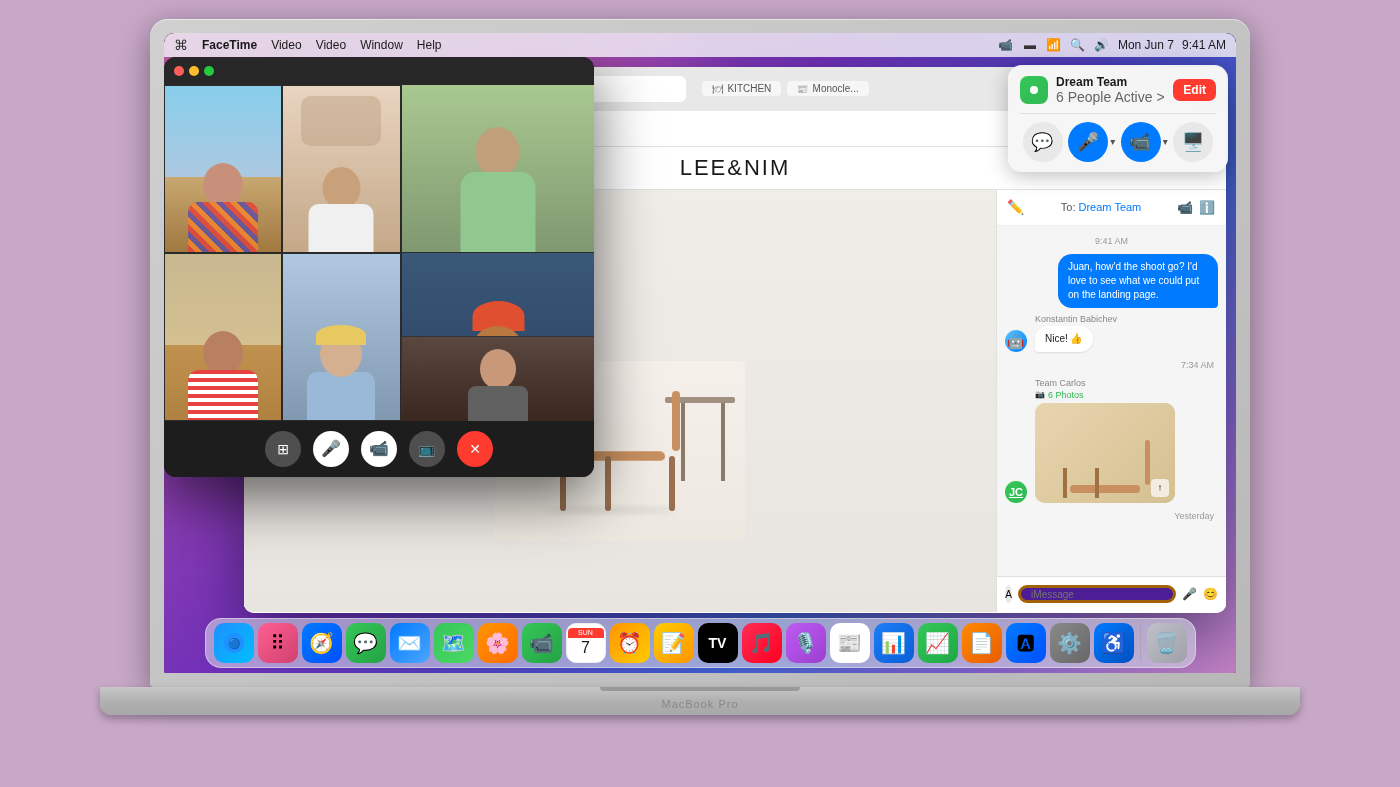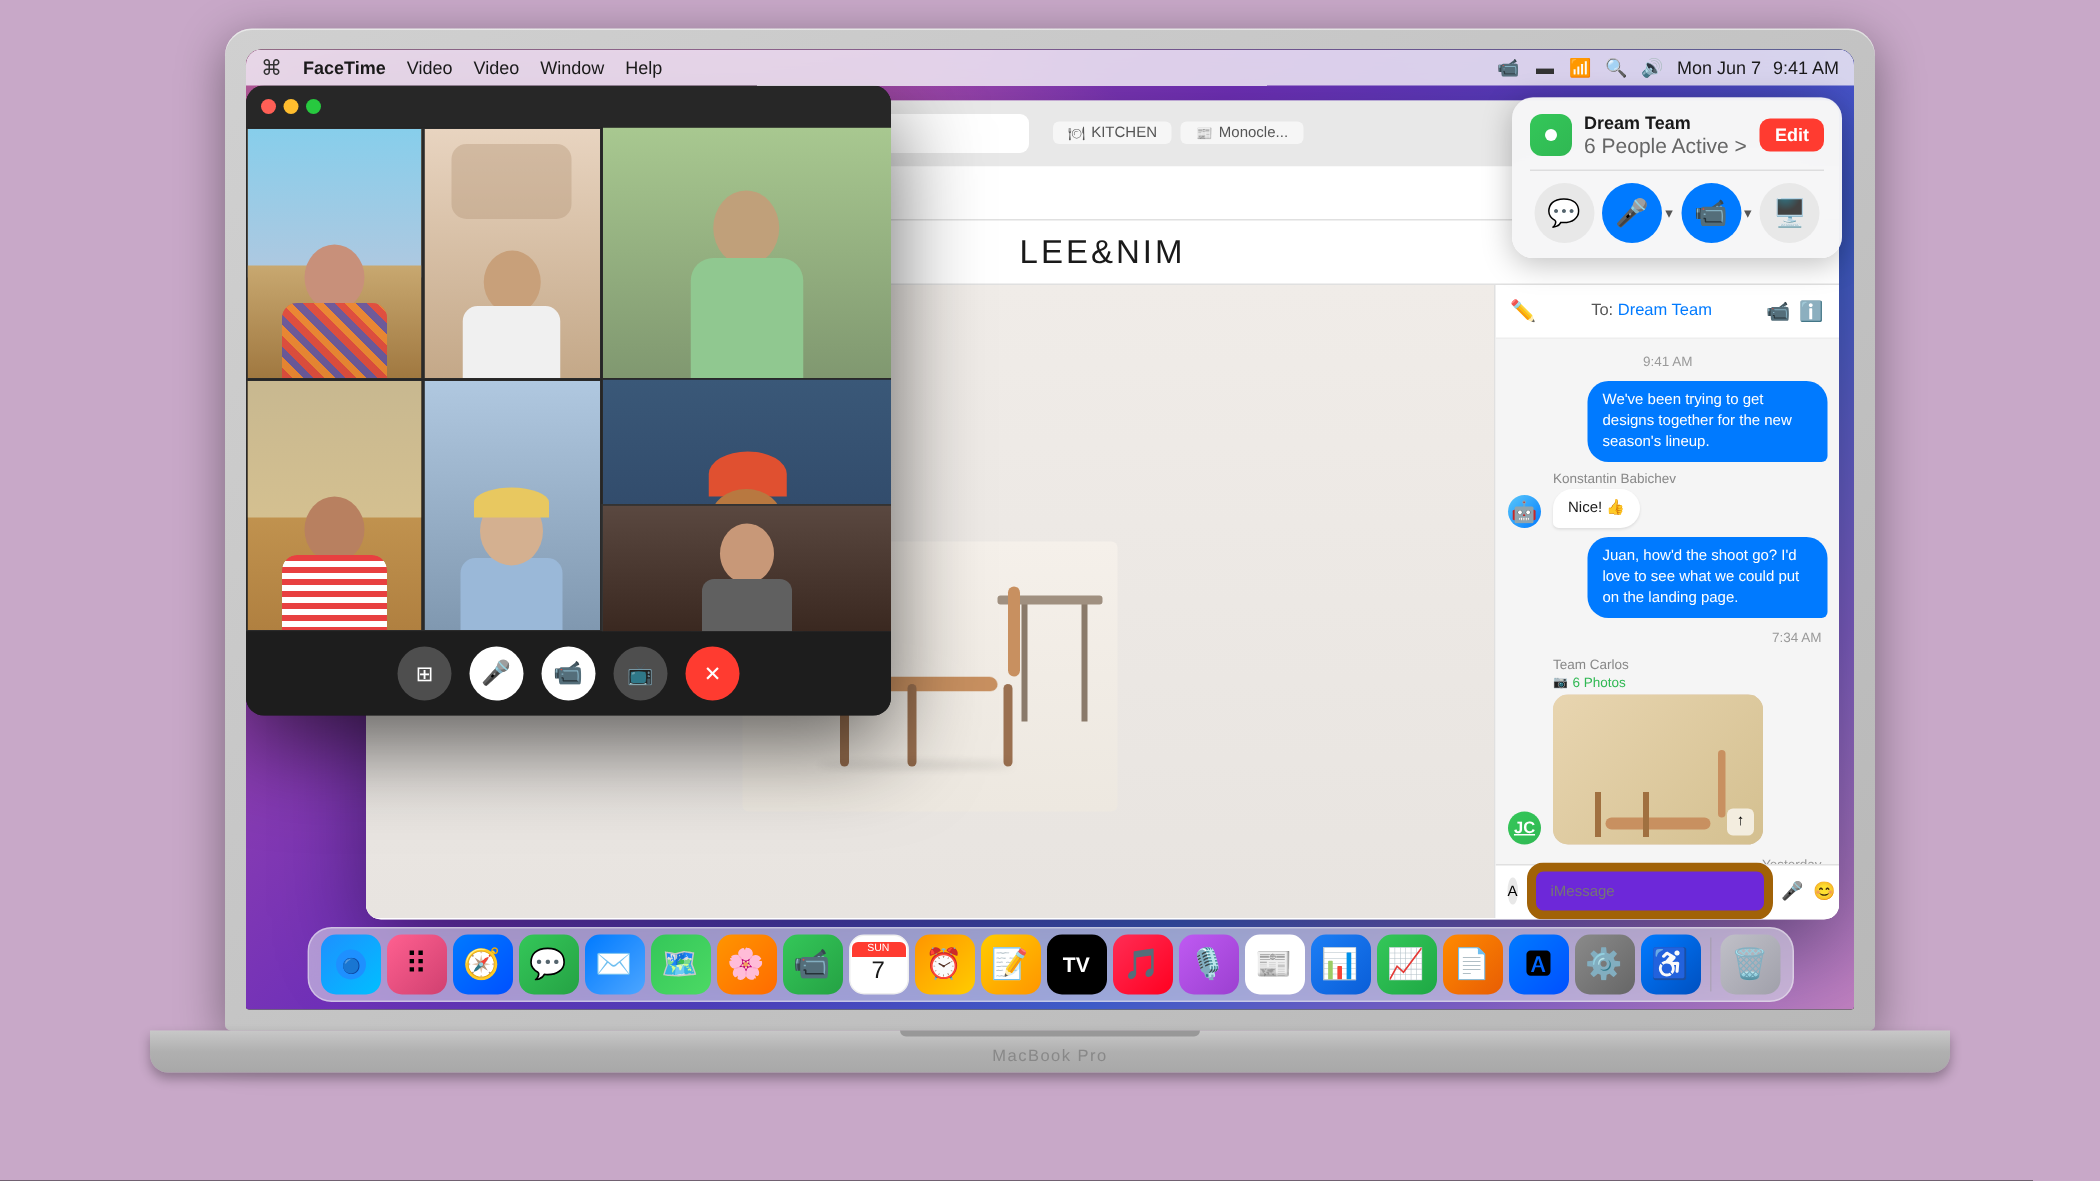--- a/index.html
+++ b/index.html
@@ -370,26 +370,26 @@
       border-top: 1px solid #e0e0e0;
       display: flex;
       align-items: center;
       padding: 0 8px;
       gap: 6px;
       background: white;
     }
 
     .messages-input {
       flex: 1;
-      height: 38px;
-      border: 6px solid #a16207;
+      height: 18px;
+      border: 3px solid #a16207;
       border-radius: 11px;
       padding: 0 10px;
       font-size: 10px;
-      background: #6d28d9;
+      background: #4c1d95;
       color: #999;
     }
 
     
     .facetime-window {
       position: absolute;
       top: 0;
       left: 0;
       width: 430px;
       height: 420px;
@@ -744,34 +744,31 @@
                     <div style="display:flex;gap:6px;">
                       <span style="font-size:13px;color:#007aff;">📹</span>
                       <span style="font-size:13px;color:#007aff;">ℹ️</span>
                     </div>
                   </div>
 
                   <div class="messages-body">
 
                     <div style="text-align:center;font-size:9px;color:#999;margin:2px 0;">9:41 AM</div>
 
+
                     <div class="msg-row">
-                      <div class="msg-bubble sent">We've been trying to get designs together for the new season's lineup.</div>
+                      <div class="msg-bubble sent">Juan, how'd the shoot go? I'd love to see what we could put on the landing page.</div>
                     </div>
 
                     <div class="msg-row">
                       <div style="font-size:9px;color:#888;margin-bottom:2px;padding-left:30px;">Konstantin Babichev</div>
                       <div class="msg-row-with-avatar">
                         <div class="msg-avatar blue-avatar" style="font-size:14px;">🤖</div>
                         <div class="msg-bubble received">Nice! 👍</div>
                       </div>
-                    </div>
-
-                    <div class="msg-row">
-                      <div class="msg-bubble sent">Juan, how'd the shoot go? I'd love to see what we could put on the landing page.</div>
                     </div>
 
                     <div style="text-align:right;font-size:9px;color:#999;margin:2px 4px;">7:34 AM</div>
 
                     <div class="msg-row">
                       <div style="font-size:9px;color:#888;margin-bottom:2px;padding-left:30px;">Team Carlos</div>
                       <div class="msg-row-with-avatar">
                         <div class="msg-avatar green-avatar" style="background:linear-gradient(135deg,#34c759,#30b853);font-size:11px;color:white;font-weight:600;text-decoration:underline;">JC</div>
                         <div>
                           <div class="photos-label">

